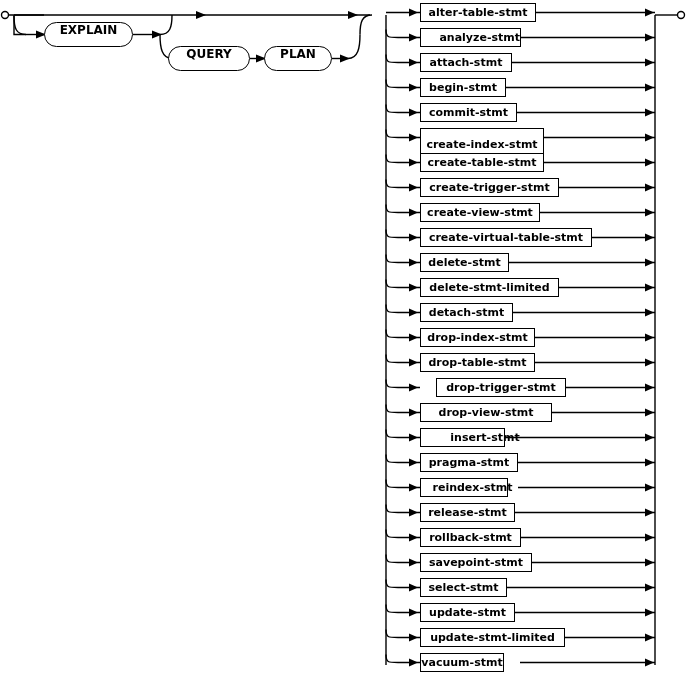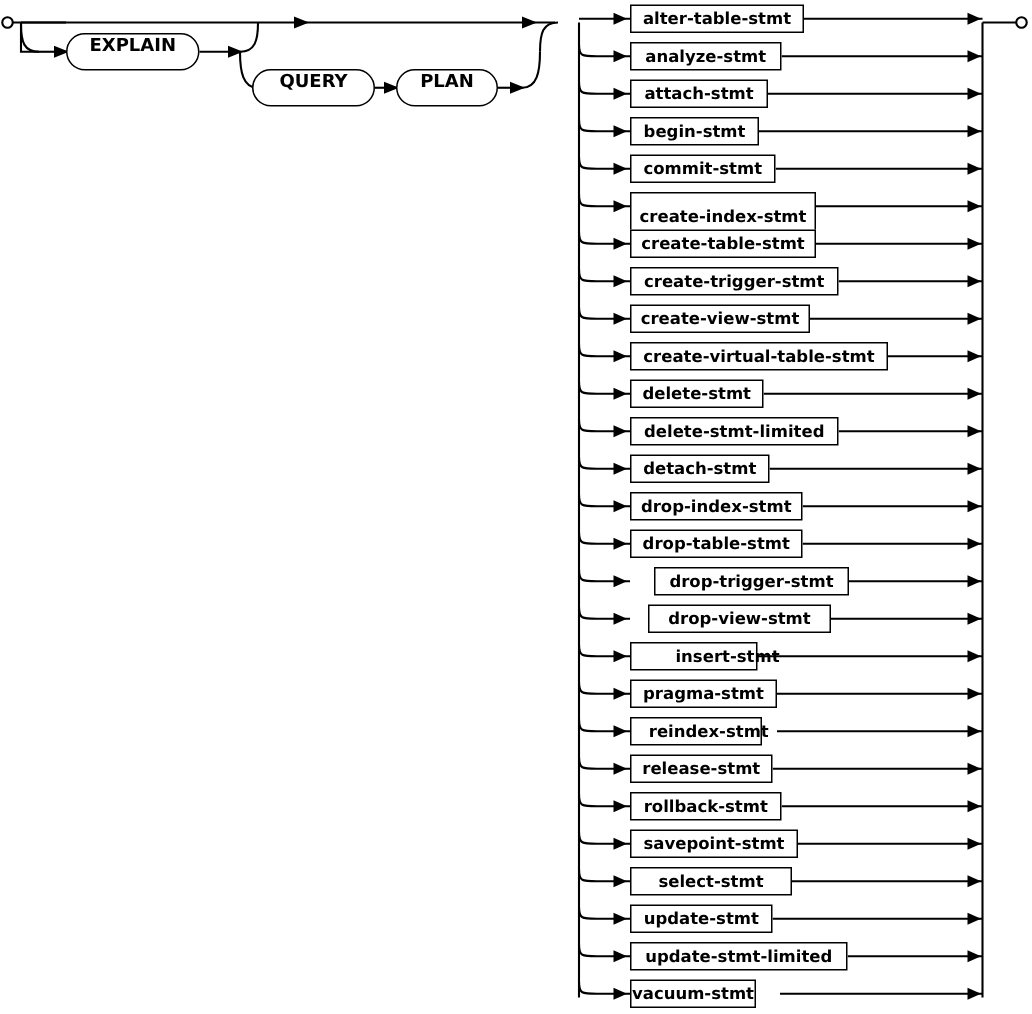--- a/index.html
+++ b/index.html
@@ -216,21 +216,21 @@
   </div>
   <div class="rr-cap" id="kw-query" style="left: 168px; top: 46px; width: 82px; height: 25px; border-radius: 12.5px;">
     <span>QUERY</span>
   </div>
   <div class="rr-cap" id="kw-plan" style="left: 264px; top: 46px; width: 68px; height: 25px; border-radius: 12.5px;">
     <span>PLAN</span>
   </div>
 <div class="rr-box" style="left: 420px; top: 3px; width: 116px; height: 19px;">
       <span>alter-table-stmt</span>
     </div>
-    <div class="rr-box" style="left: 420px; top: 28px; width: 101px; height: 19px;">
+    <div class="rr-box" style="left: 420px; top: 28px; width: 101px; height: 19px; justify-content: flex-end;">
       <span>analyze-stmt</span>
     </div>
     <div class="rr-box" style="left: 420px; top: 53px; width: 92px; height: 19px;">
       <span>attach-stmt</span>
     </div>
     <div class="rr-box" style="left: 420px; top: 78px; width: 86px; height: 19px;">
       <span>begin-stmt</span>
     </div>
     <div class="rr-box" style="left: 420px; top: 103px; width: 97px; height: 19px;">
       <span>commit-stmt</span>
@@ -261,42 +261,42 @@
     </div>
     <div class="rr-box" style="left: 420px; top: 328px; width: 115px; height: 19px;">
       <span>drop-index-stmt</span>
     </div>
     <div class="rr-box" style="left: 420px; top: 353px; width: 115px; height: 19px;">
       <span>drop-table-stmt</span>
     </div>
     <div class="rr-box" style="left: 420px; top: 378px; width: 130px; height: 19px; margin-left: 16px;">
       <span>drop-trigger-stmt</span>
     </div>
-    <div class="rr-box" style="left: 432px; top: 403px; width: 122px; height: 19px;">
+    <div class="rr-box" style="left: 420px; top: 403px; width: 132px; height: 19px;">
       <span>drop-view-stmt</span>
     </div>
     <div class="rr-box" style="left: 420px; top: 428px; width: 85px; height: 19px; padding-left: 45px;">
       <span>insert-stmt</span>
     </div>
     <div class="rr-box" style="left: 420px; top: 453px; width: 98px; height: 19px;">
       <span>pragma-stmt</span>
     </div>
     <div class="rr-box" style="left: 420px; top: 478px; width: 88px; height: 19px; padding-left: 17px;">
       <span>reindex-stmt</span>
     </div>
     <div class="rr-box" style="left: 420px; top: 503px; width: 95px; height: 19px;">
       <span>release-stmt</span>
     </div>
     <div class="rr-box" style="left: 420px; top: 528px; width: 101px; height: 19px;">
       <span>rollback-stmt</span>
     </div>
     <div class="rr-box" style="left: 420px; top: 553px; width: 112px; height: 19px;">
       <span>savepoint-stmt</span>
     </div>
-    <div class="rr-box" style="left: 420px; top: 578px; width: 108px; height: 19px;">
+    <div class="rr-box" style="left: 420px; top: 578px; width: 87px; height: 19px;">
       <span>select-stmt</span>
     </div>
     <div class="rr-box" style="left: 420px; top: 603px; width: 95px; height: 19px;">
       <span>update-stmt</span>
     </div>
     <div class="rr-box" style="left: 420px; top: 628px; width: 145px; height: 19px;">
       <span>update-stmt-limited</span>
     </div>
     <div class="rr-box" style="left: 420px; top: 653px; width: 84px; height: 19px;">
       <span>vacuum-stmt</span>

